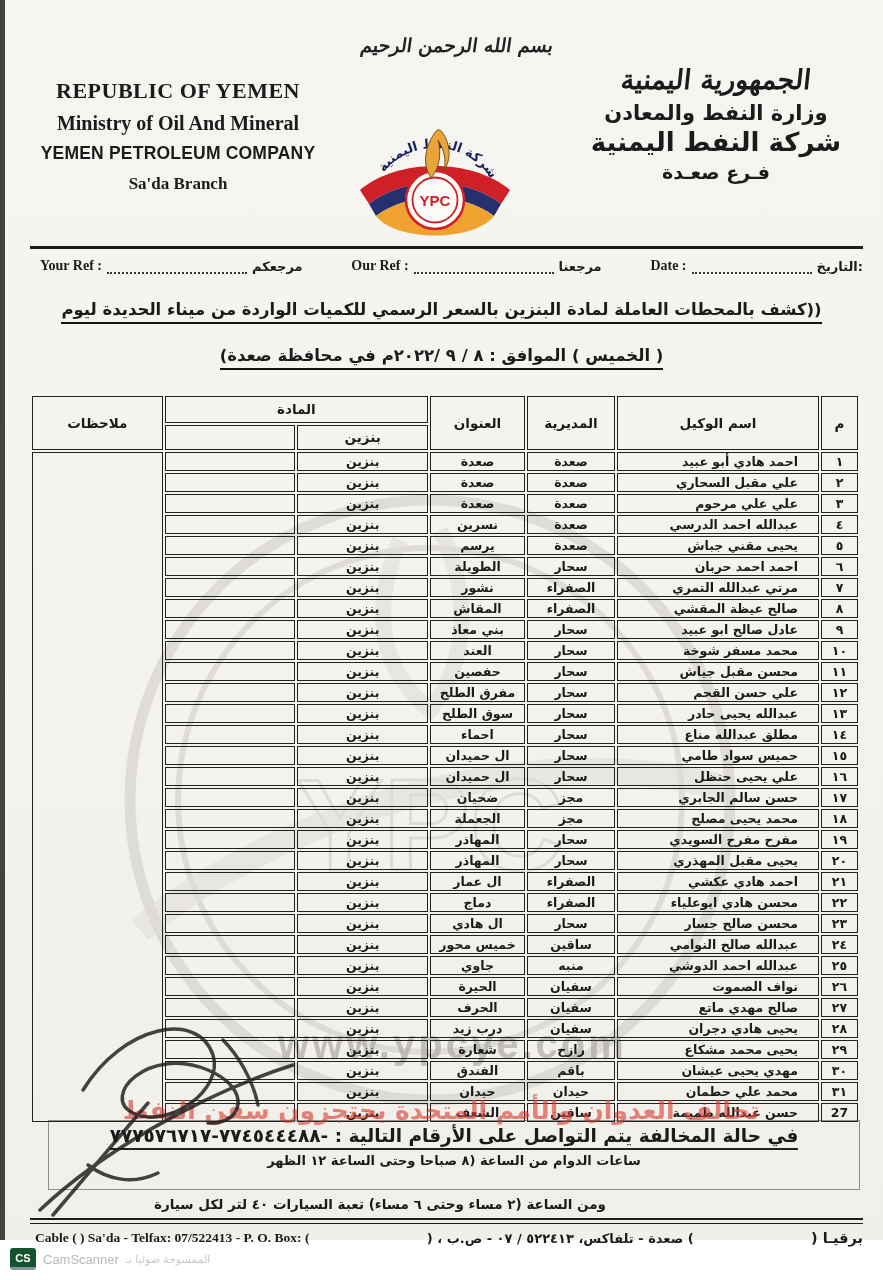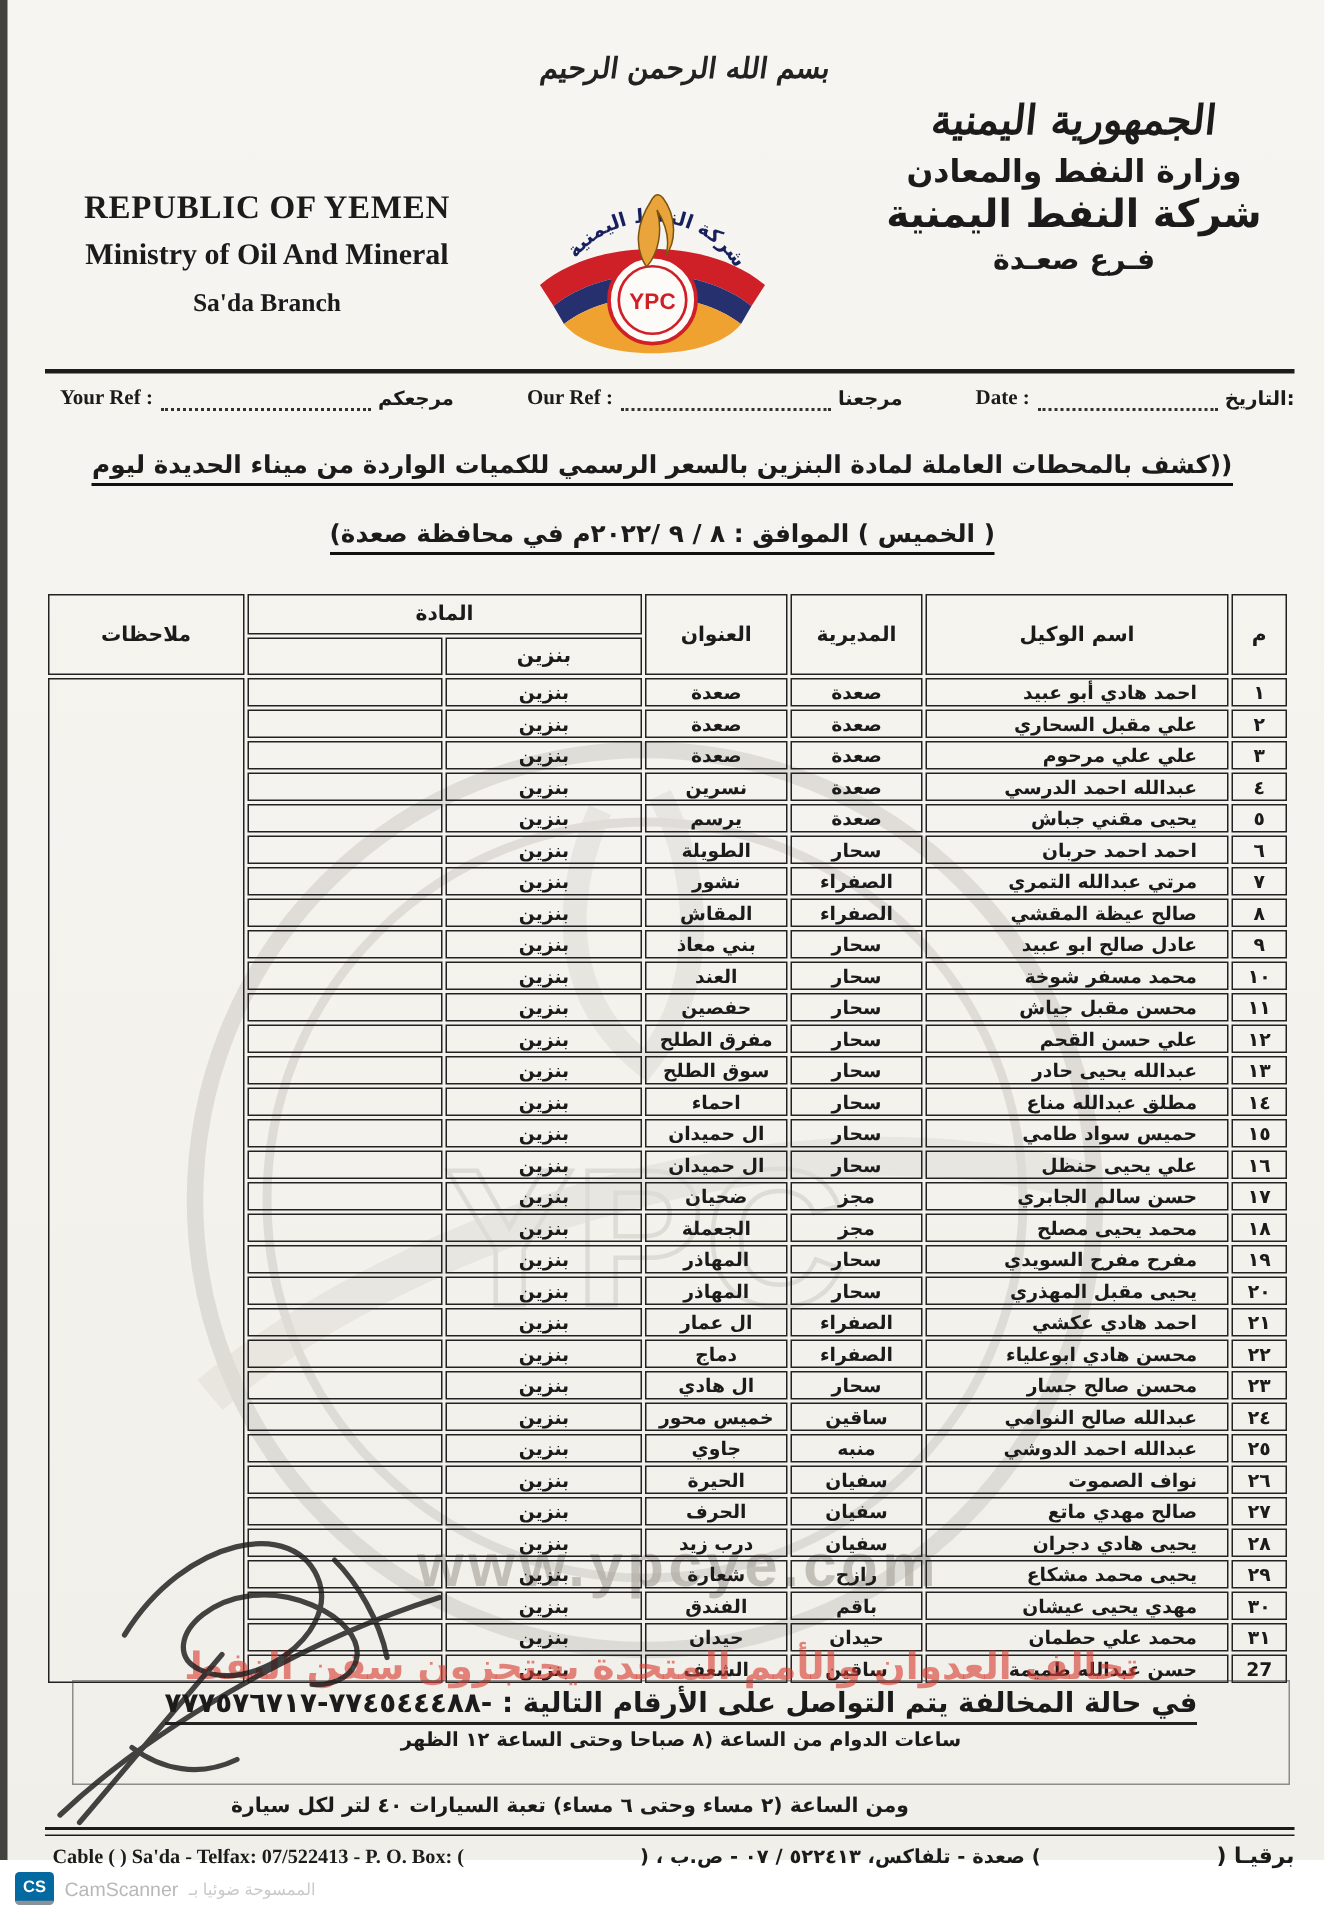--- a/index.html
+++ b/index.html
@@ -7,21 +7,21 @@
          font-family:"DejaVu Sans", sans-serif; color:#1b1b1b; }
   .paper { position:absolute; left:0; top:0; width:883px; height:1240px;
            background:linear-gradient(180deg,#f7f5f1 0%, #f4f2ed 60%, #f1efe9 100%); }
   .edge-strip { position:absolute; left:0; top:0; width:5px; height:1240px; background:#44423f; z-index:5; }
 
   
   .bismillah { position:absolute; left:342px; top:34px; width:230px; text-align:center;
                font-family:"DejaVu Serif", serif; font-weight:bold; font-size:19px;
                transform:skewX(-8deg); color:#222; z-index:2;}
   .hdr-left { position:absolute; left:28px; top:78px; width:300px; text-align:center; z-index:2; }
-  .hdr-left .l1 { font-family:"Liberation Serif", serif; font-weight:bold; font-size:22px; letter-spacing:.5px;margin-top:47px;}
+  .hdr-left .l1 { font-family:"Liberation Serif", serif; font-weight:bold; font-size:22px; letter-spacing:.5px;}
   .hdr-left .l2 { font-family:"Liberation Serif", serif; font-weight:bold; font-size:20px; margin-top:8px;}
   .hdr-left .l3 { font-family:"Liberation Sans", sans-serif; font-weight:bold; font-size:17.5px; margin-top:8px; letter-spacing:.2px;}
   .hdr-left .l4 { font-family:"Liberation Serif", serif; font-weight:bold; font-size:17px; margin-top:10px;}
   .hdr-right { position:absolute; right:12px; top:64px; width:310px; text-align:center; direction:rtl; z-index:2;}
   .hdr-right .a1 { font-family:"DejaVu Serif", serif; font-weight:bold; font-size:27px; transform:skewX(-6deg); }
   .hdr-right .a2 { font-weight:bold; font-size:21px; margin-top:6px; }
   .hdr-right .a3 { font-weight:bold; font-size:26px; margin-top:2px; }
   .hdr-right .a4 { font-weight:bold; font-size:19px; margin-top:4px; letter-spacing:2px;}
   .logo-box { position:absolute; left:350px; top:86px; width:170px; height:160px; z-index:2;}
 
@@ -81,21 +81,21 @@
   .cable-row { position:absolute; left:35px; top:1230px; width:828px; display:flex; direction:ltr;
                justify-content:space-between; align-items:center; z-index:2; }
   .cable-en { font-family:"Liberation Serif", serif; font-weight:bold; font-size:13.5px; }
   .cable-ar { font-weight:bold; font-size:13px; direction:rtl; }
   .cable-ar-label { font-weight:bold; font-size:14.5px; direction:rtl; }
 
   .signature { position:absolute; left:28px; top:995px; z-index:4; }
 
   
   .cs-row { position:absolute; left:10px; top:1248px; display:flex; align-items:center; gap:7px; z-index:5;}
-  .cs-badge { width:26px; height:22px; background:#0369a1; border-bottom:3px solid #8b9199; border-radius:3px;
+  .cs-badge { width:26px; height:22px; background:#14532d; border-bottom:3px solid #8b9199; border-radius:3px;
               color:#fff; font-family:"Liberation Sans", sans-serif; font-weight:bold; font-size:11px;
               display:flex; align-items:center; justify-content:center; }
   .cs-text { color:#b8b8b8; font-family:"Liberation Sans", sans-serif; font-size:13px; }
   .cs-text-ar { color:#c9c9c9; font-size:11px; }
 </style>
 </head>
 <body>
 
 <div class="paper"></div>
 <div class="edge-strip"></div>
@@ -108,20 +108,21 @@
   <text x="360" y="400" text-anchor="middle" font-family="Liberation Sans, sans-serif" font-weight="bold" font-size="130" fill="none" stroke="#8d8a84" stroke-width="3">YPC</text>
 </svg>
 
 <div class="wm-url">www.ypcye.com</div>
 
 <div class="bismillah">بسم الله الرحمن الرحيم</div>
 
 <div class="hdr-left">
   <div class="l1">REPUBLIC OF YEMEN</div>
   <div class="l2">Ministry of Oil And Mineral</div>
+  <div class="l3">YEMEN PETROLEUM COMPANY</div>
   <div class="l4">Sa'da Branch</div>
 </div>
 
 <div class="logo-box">
   <svg width="170" height="160" viewBox="0 0 170 160">
     <defs>
         <path id="arc" d="M28,96 A62,56 0 0 1 142,96" fill="none"></path>
       </defs>
     <text font-size="13" font-weight="bold" fill="#17205c">
       <textPath href="#arc" startOffset="8%">شركة النفط اليمنية</textPath>

